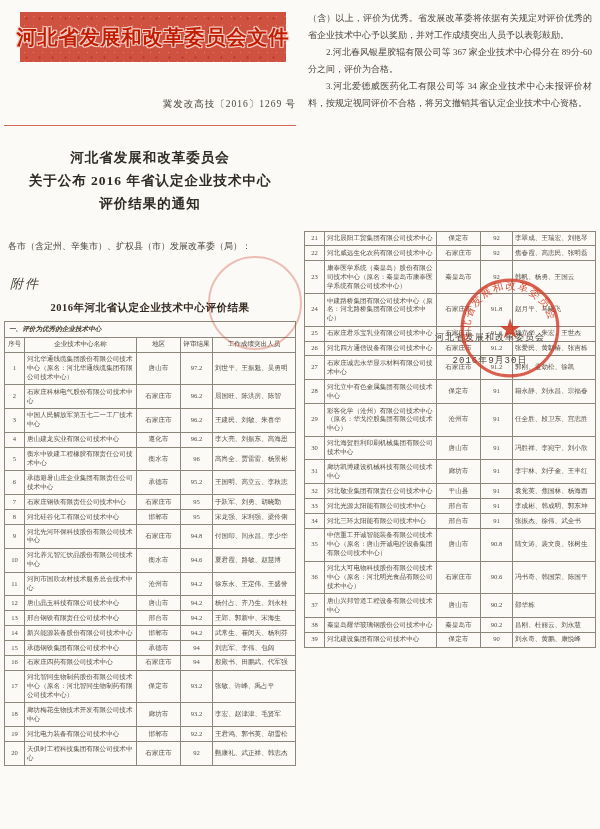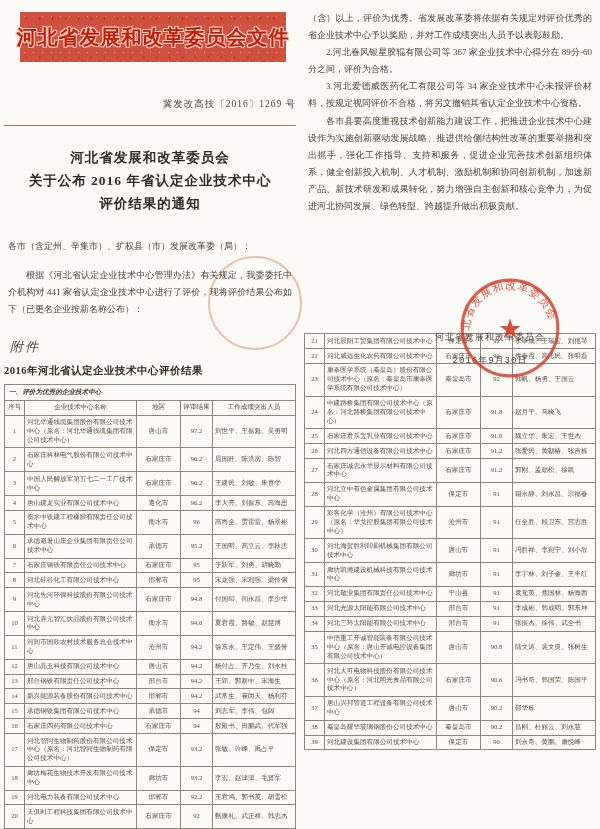--- a/index.html
+++ b/index.html
@@ -36,21 +36,21 @@
   .para{margin:0 4px;font-size:9px;line-height:1.9;text-align:justify;}
   .indent{text-indent:2em;}
 
   
   .seal-faint{
     position:absolute;left:204px;top:256px;width:90px;height:90px;
     border:2.5px solid rgba(203,62,44,.32);border-radius:50%;pointer-events:none;
   }
 
   .attach-label{margin:20px 0 0 6px;font-size:13px;letter-spacing:2px;font-style:italic;}
-  .table-title{margin-top:8px;font-weight:bold;font-size:10.5px;color:#33291f;letter-spacing:.5px;}
+  .table-title{margin-top:8px;text-align:center;font-weight:bold;font-size:10.5px;color:#33291f;letter-spacing:.5px;}
 
   
   table{border-collapse:collapse;width:100%;table-layout:fixed;margin-top:6px;}
   td,th{
     border:1px solid #8d867a;font-size:6.6px;line-height:1.35;
     padding:2.5px 2px;text-align:center;color:#564e44;word-break:break-all;
     font-weight:normal;
   }
   .section-cell{text-align:left;font-weight:bold;font-style:italic;color:#4c4236;padding:3px 4px;}
   th{color:#4c4439;}
@@ -78,21 +78,20 @@
     <div class="doc-number">冀发改高技〔2016〕1269 号</div>
     <div class="red-rule"></div>
 
     <div class="doc-title">
       <div>河北省发展和改革委员会</div>
       <div>关于公布 2016 年省认定企业技术中心</div>
       <div>评价结果的通知</div>
     </div>
 
     <p class="salutation">各市（含定州、辛集市）、扩权县（市）发展改革委（局）：</p>
-    <p class="para indent">根据《河北省认定企业技术中心管理办法》有关规定，我委委托中介机构对 441 家省认定企业技术中心进行了评价，现将评价结果公布如下（已更名企业按新名称公布）：</p>
 
     <div class="seal-faint"></div>
 
     <div class="attach-label">附件</div>
     <div class="table-title">2016年河北省认定企业技术中心评价结果</div>
 
     <table>
       <colgroup>
           <col style="width:20px">
           <col style="width:112px">
@@ -255,21 +254,20 @@
           </tr>
         </tbody>
     </table>
   </div>
 
   <div class="page page-right">
 
     <p class="para p2-text">（含）以上，评价为优秀。省发展改革委将依据有关规定对评价优秀的省企业技术中心予以奖励，并对工作成绩突出人员予以表彰鼓励。</p>
     <p class="para indent">2.河北春风银星胶辊有限公司等 367 家企业技术中心得分在 89分-60分之间，评价为合格。</p>
     <p class="para indent">3.河北爱德威医药化工有限公司等 34 家企业技术中心未报评价材料，按规定视同评价不合格，将另文撤销其省认定企业技术中心资格。</p>
-    <p class="para indent">各市县要高度重视技术创新能力建设工作，把推进企业技术中心建设作为实施创新驱动发展战略、推进供给侧结构性改革的重要举措和突出抓手，强化工作指导、支持和服务，促进企业完善技术创新组织体系，健全创新投入机制、人才机制、激励机制和协同创新机制，加速新产品、新技术研发和成果转化，努力增强自主创新和核心竞争力，为促进河北协同发展、绿色转型、跨越提升做出积极贡献。</p>
 
     <div class="sign-block">
       <div class="sign-org">河北省发展和改革委员会</div>
       <div class="sign-date">2016年9月30日</div>
     </div>
 
     <div class="seal-wrap">
       <svg viewBox="0 0 100 100" width="104" height="104">
         <defs>
             <path id="sealArc" d="M 13,64 A 39,39 0 1 1 87,64" fill="none"></path>

